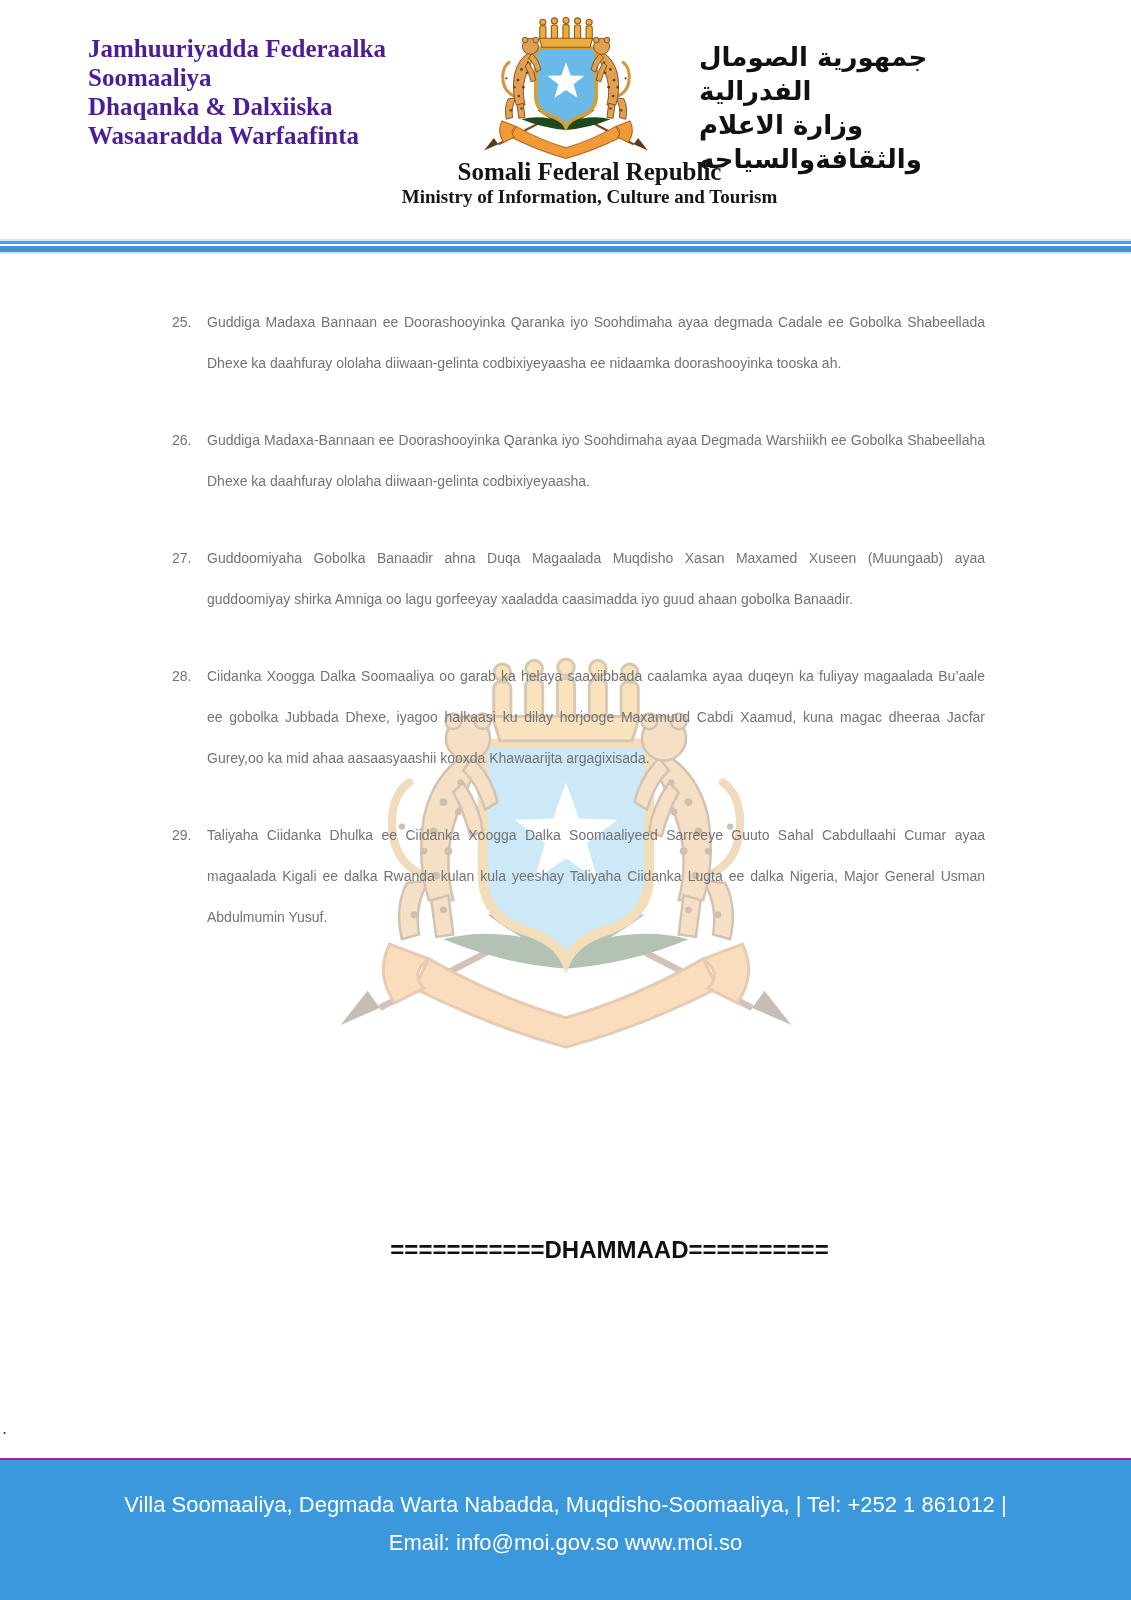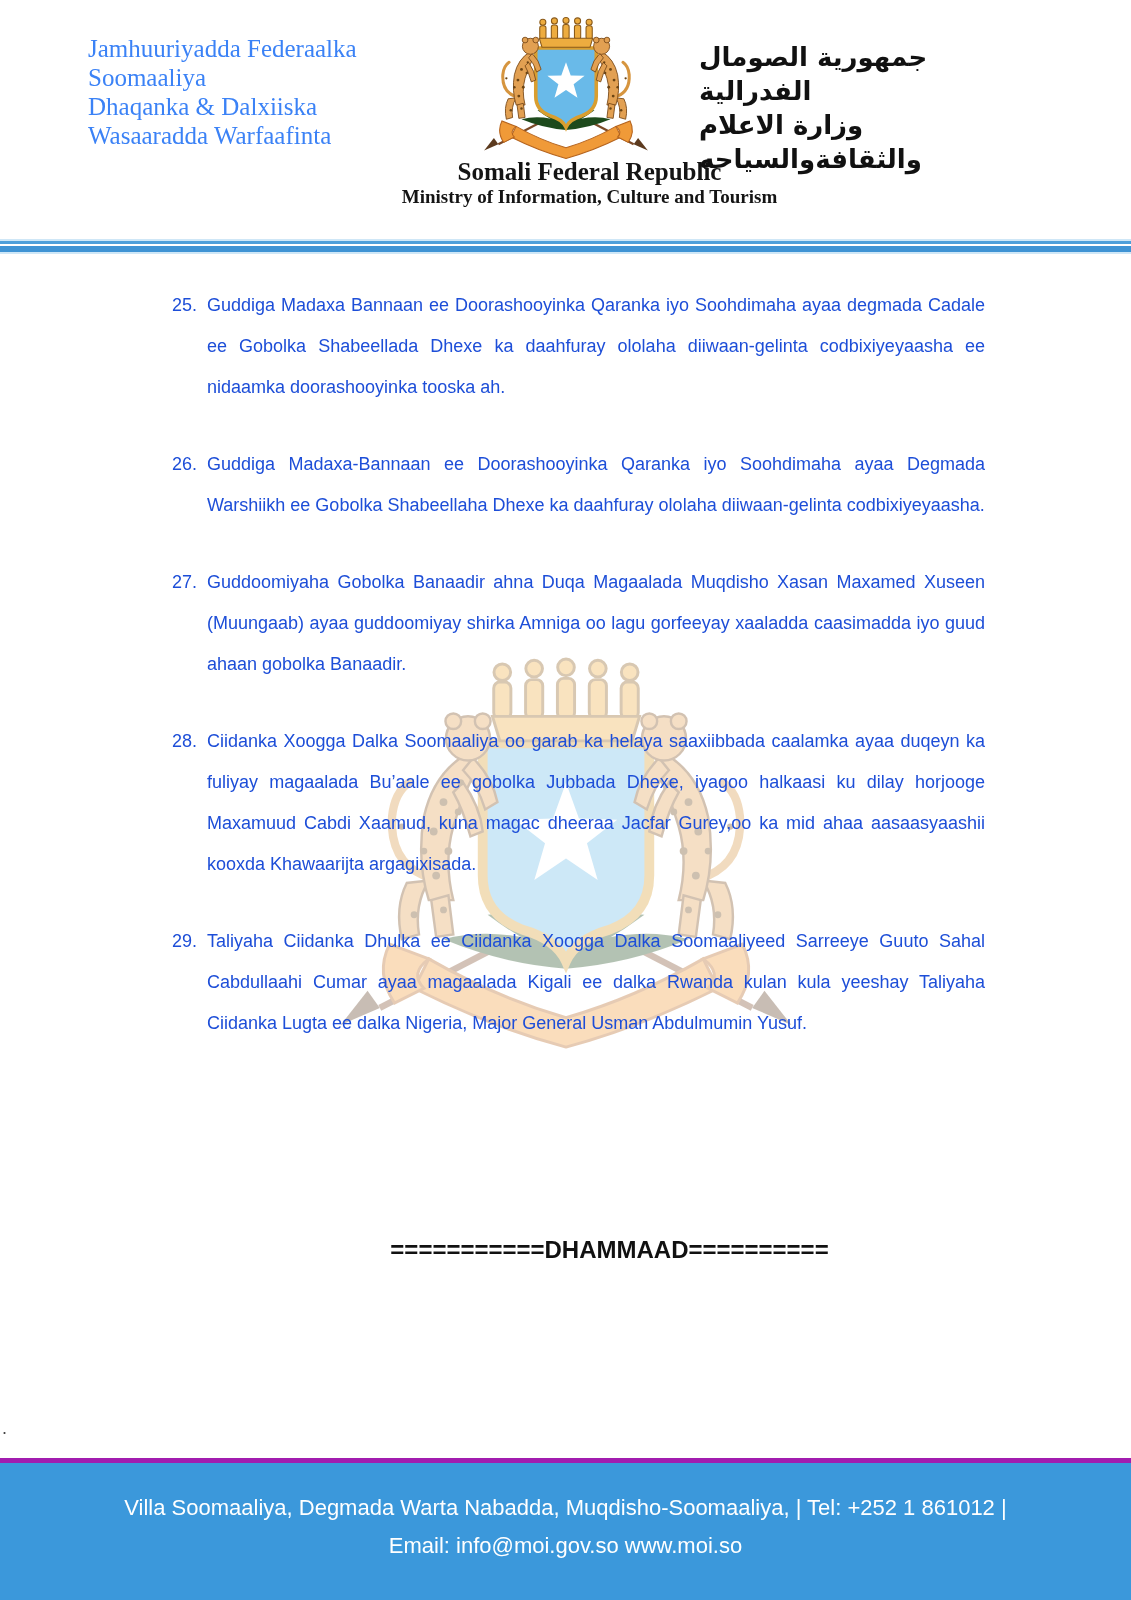--- a/index.html
+++ b/index.html
@@ -8,21 +8,21 @@
     width:1131px;height:1600px;
     background:#fff;
     font-family:"Liberation Sans", sans-serif;
     color:#1b1b1b;
     overflow:hidden;
   }
   
   .hdr-left{
     position:absolute;left:88px;top:34px;width:360px;
     font-family:"Liberation Serif","DejaVu Serif",serif;
-    font-weight:normal;font-size:25px;line-height:29px;color:#3b82f6;
+    font-weight:bold;font-size:25px;line-height:29px;color:#4c1d95;
   }
   .hdr-emblem{
     position:absolute;left:50%;top:14px;transform:translateX(-50%);
   }
   .hdr-arabic{
     position:absolute;right:92px;top:40px;width:340px;
     direction:rtl;text-align:left;
     font-family:"DejaVu Sans", sans-serif;
     font-weight:bold;font-size:26px;line-height:34px;color:#111;
   }
@@ -43,37 +43,37 @@
       #3f93d4 8px 14px,
       #cfe7f7 14px 16px);
   }
   
   .watermark{
     position:absolute;left:50%;top:650px;transform:translateX(-50%);
     opacity:0.33;z-index:0;pointer-events:none;
   }
   
   .list{
-    position:absolute;left:172px;right:146px;top:285px;z-index:1;
-    font-size:18px;line-height:41px;color:#1d4ed8;
+    position:absolute;left:172px;right:146px;top:302px;z-index:1;
+    font-size:14px;line-height:41px;color:#737373;
   }
   .item{position:relative;padding-left:35px;text-align:justify;margin-bottom:36px;}
   .item .num{position:absolute;left:0;top:0;}
   .end-marker{
     position:absolute;left:0;width:100%;top:1236px;z-index:1;
     text-align:center;font-weight:bold;font-size:24px;letter-spacing:0px;color:#111;margin-left:44px;
   }
   .stray{
     position:absolute;left:2px;top:1418px;font-size:18px;color:#444;z-index:1;
   }
   
   .footer{
     position:absolute;left:0;right:0;bottom:0;height:142px;
     background:#3b98db;
-    border-top:5px solid #a21caf;
+    border-top:2px solid #a21caf;
     text-align:center;color:#ffffff;
     font-size:22px;line-height:38px;
     padding-top:26px;box-sizing:border-box;z-index:1;
   }
 </style>
 </head>
 <body>
 
 <svg width="0" height="0" style="position:absolute" aria-hidden="true">
   <defs>

